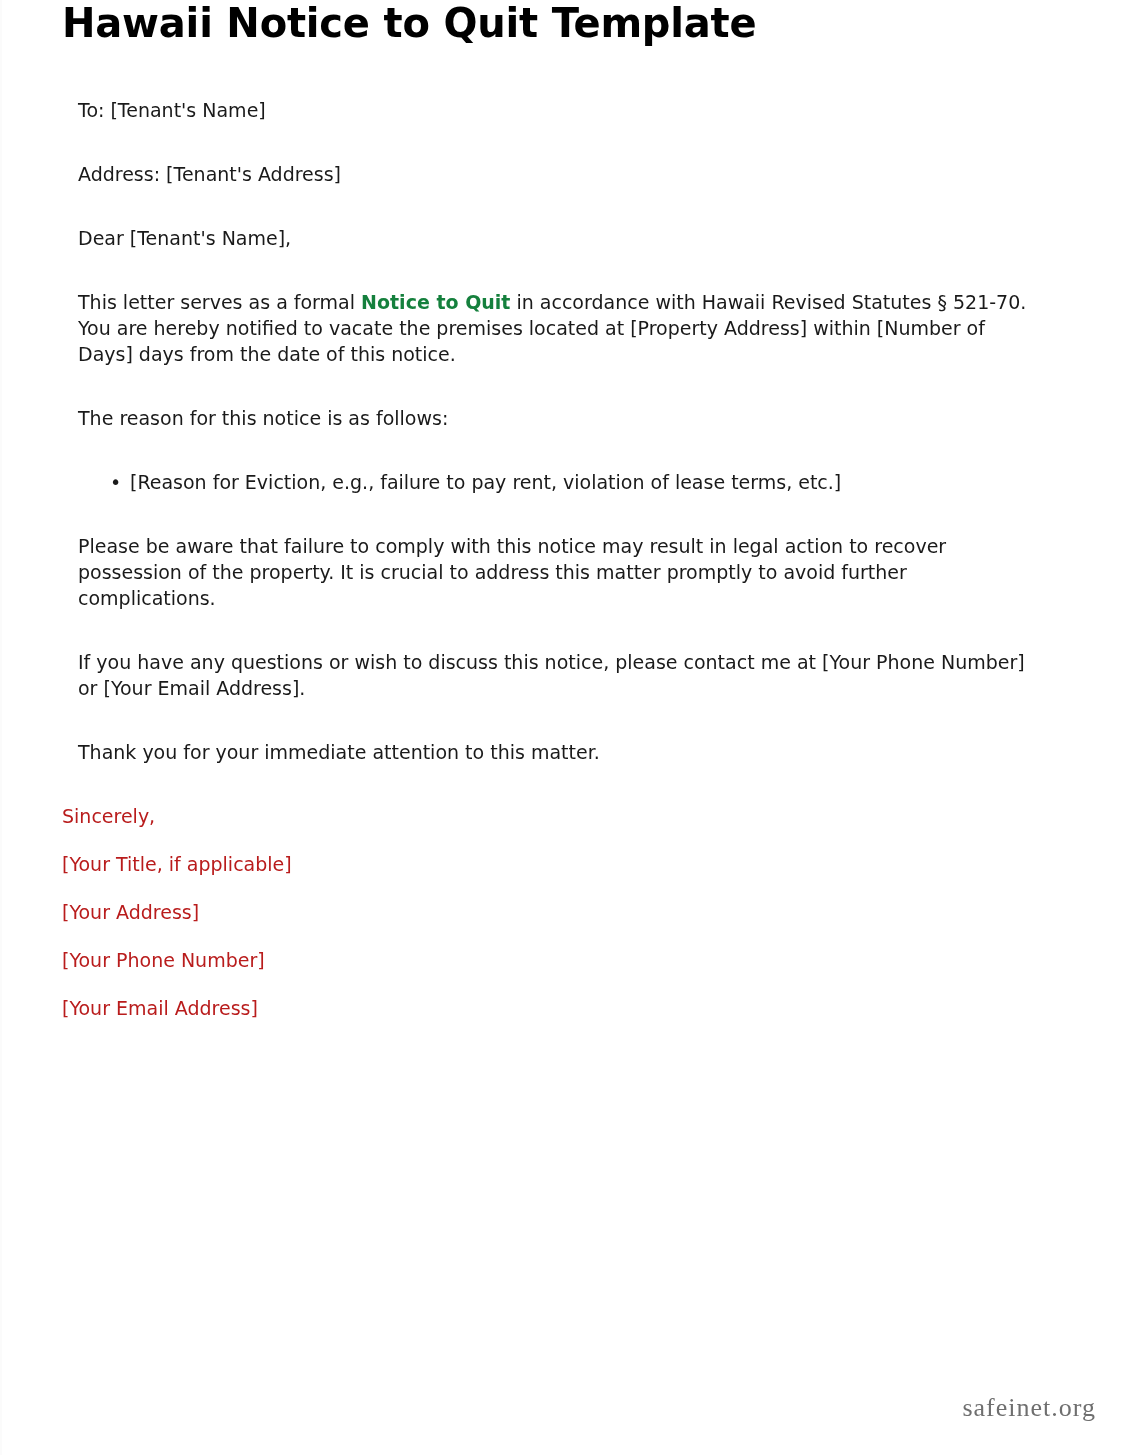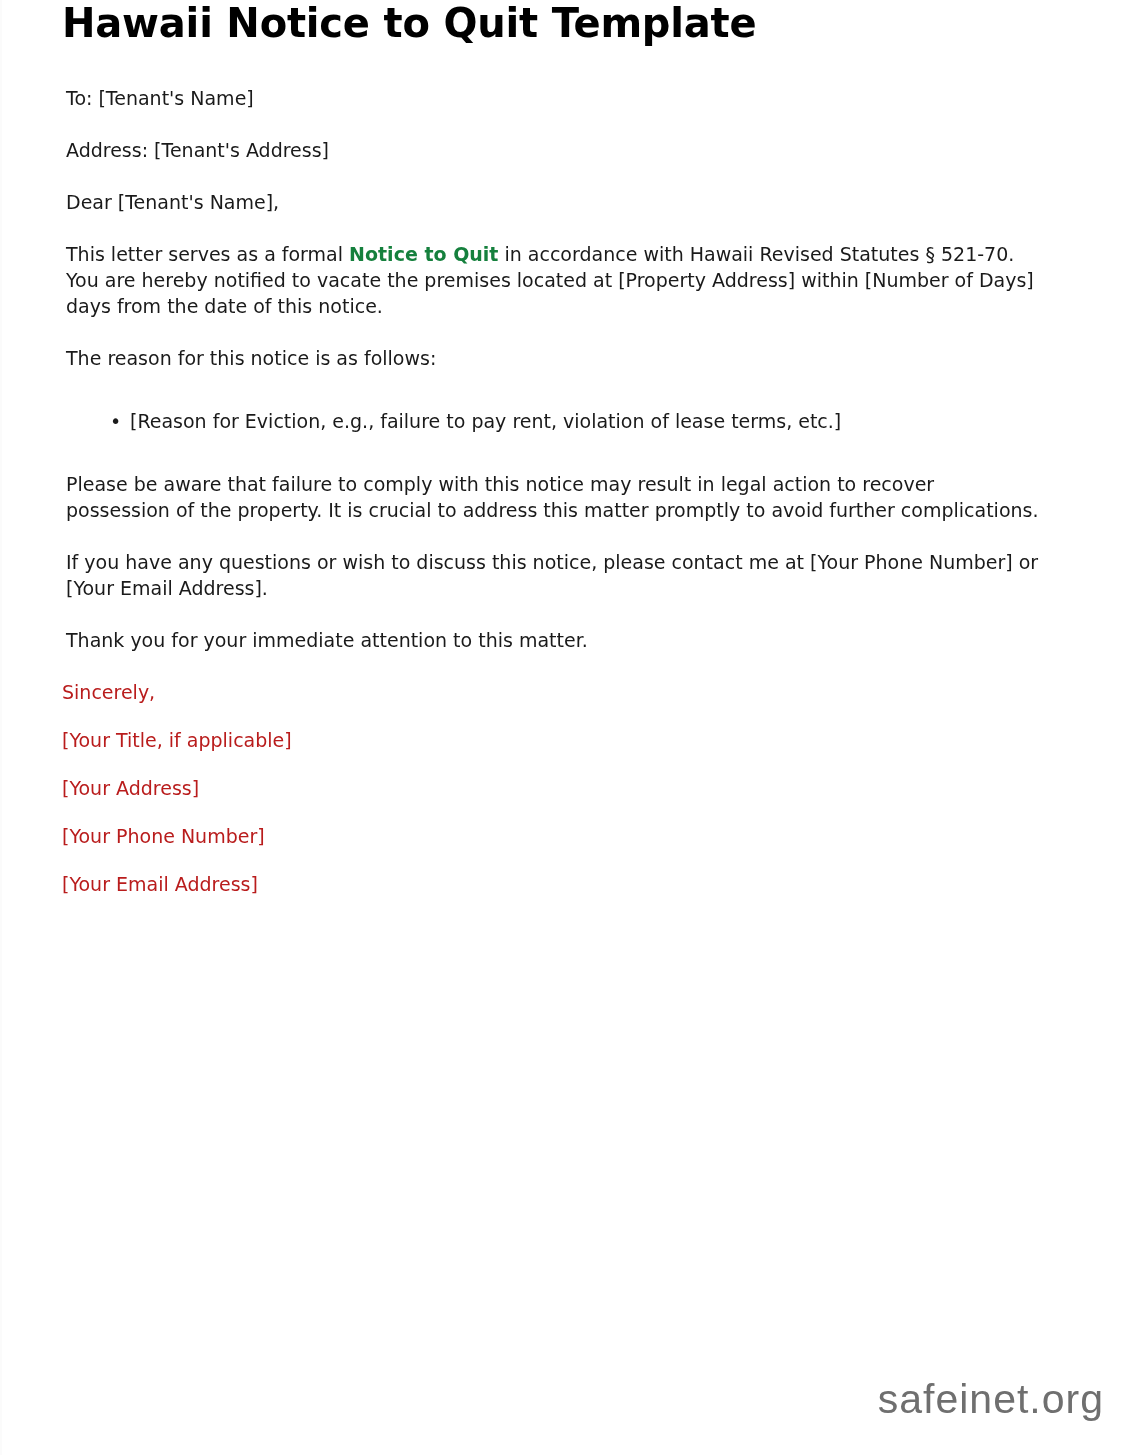--- a/index.html
+++ b/index.html
@@ -32,21 +32,21 @@
     color: #000000;
     margin: 0;
     letter-spacing: -0.2px;
   }
 
   .para {
     font-family: "DejaVu Sans", "Liberation Sans", sans-serif;
     font-size: 19px;
     line-height: 26px;
     color: #1a1a1a;
-    margin: 4px;
+    margin: 16px;
     padding-top: 22px;
   }
 
   .para.first-after-title {
     padding-top: 35px;
   }
 
   .para b {
     font-weight: bold;
     color: #15803d;
@@ -82,24 +82,24 @@
     font-family: "DejaVu Sans", "Liberation Sans", sans-serif;
     font-size: 19px;
     line-height: 26px;
     color: #b91c1c;
     margin: 0;
     padding-top: 22px;
   }
 
   .watermark {
     position: absolute;
-    right: 20px;
+    right: 28px;
     bottom: 32px;
-    font-family: Liberation Sans, sans-serif;
-    font-size: 41px;
+    font-family: Liberation Serif, serif;
+    font-size: 26px;
     letter-spacing: 1px;
     color: #6f6f6f;
     white-space: nowrap;
     user-select: none;
   }
 
   .edge-shade {
     position: absolute;
     left: 0;
     top: 0;

